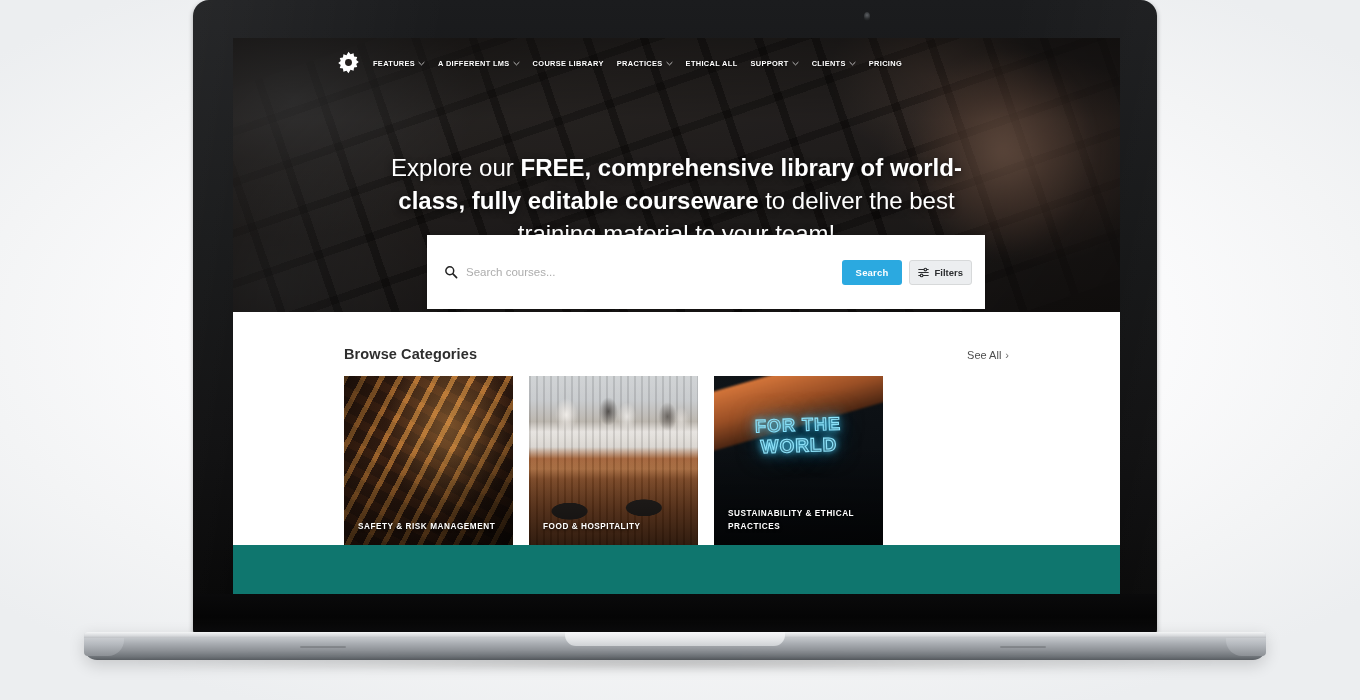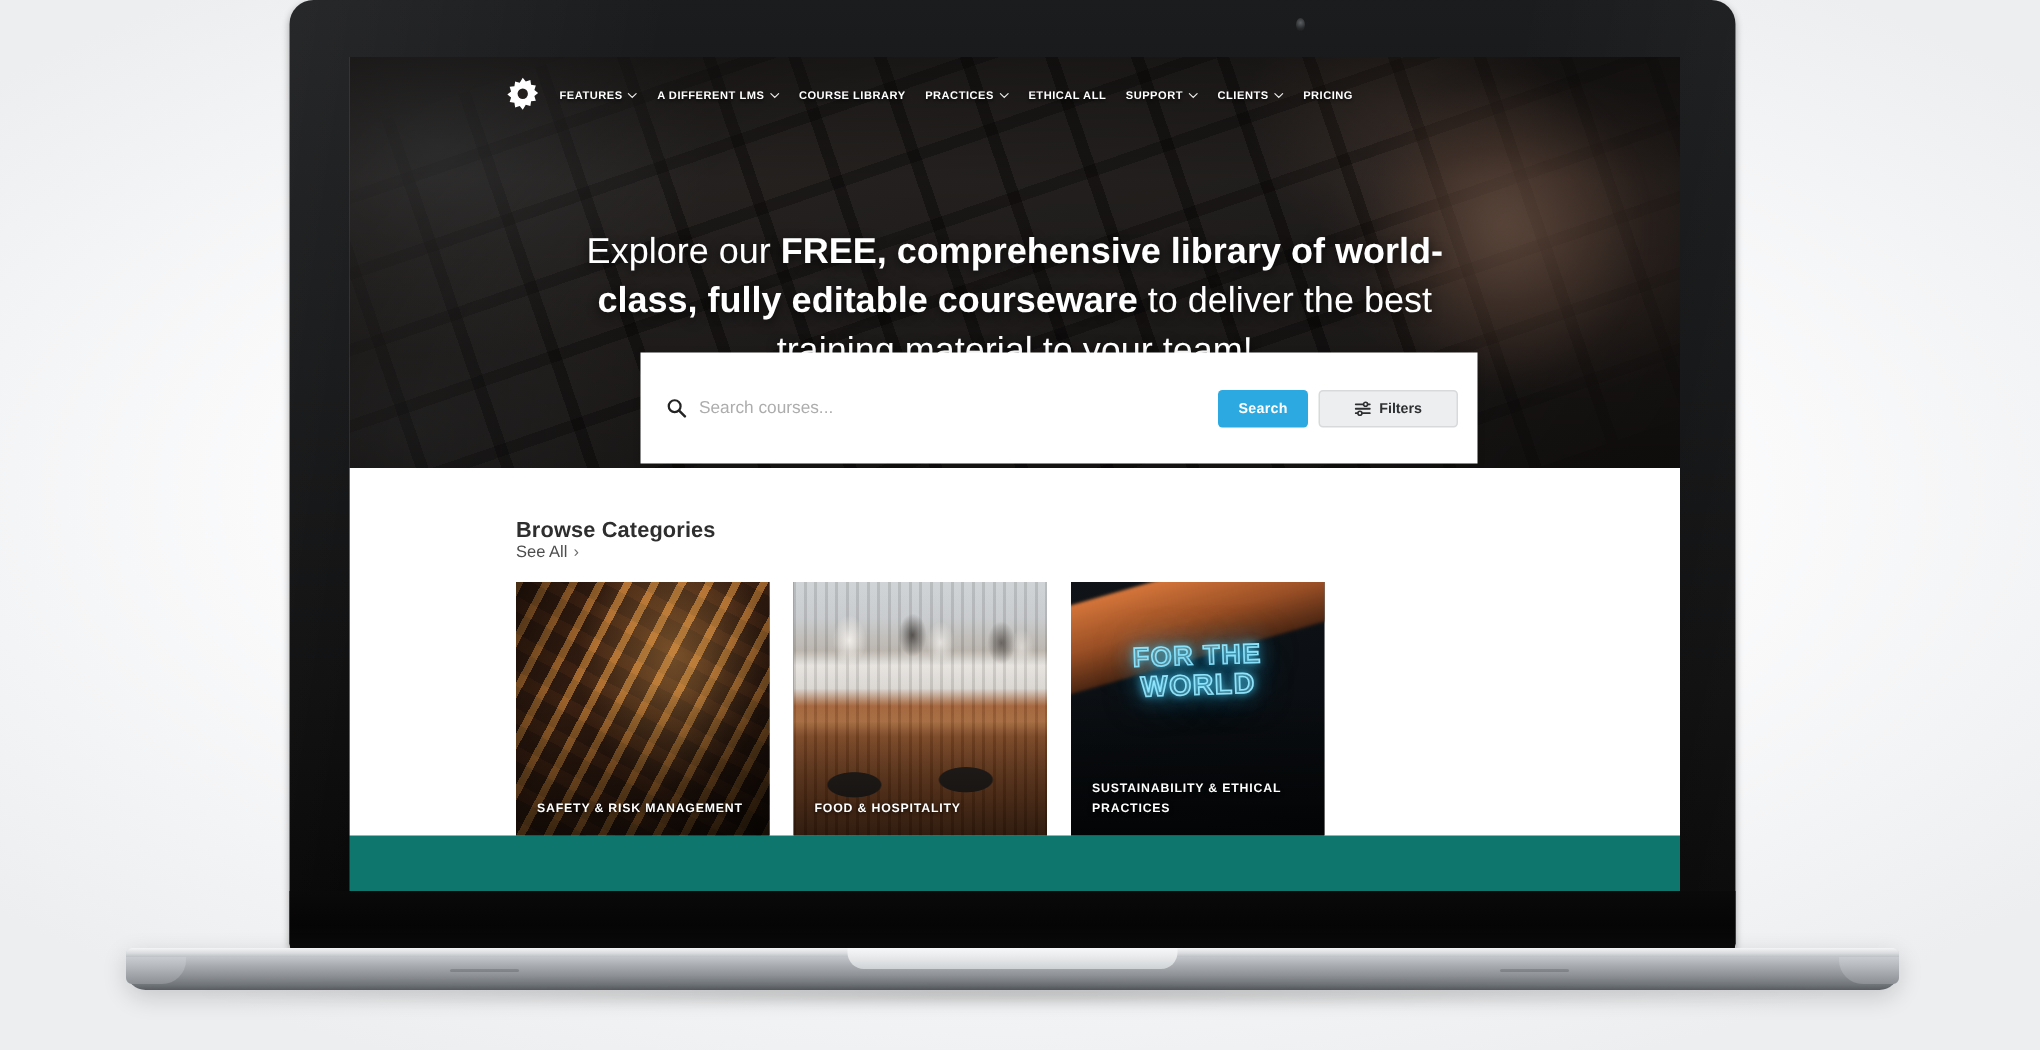--- a/index.html
+++ b/index.html
@@ -123,31 +123,31 @@
     font-family:"Liberation Sans", sans-serif;
     font-size:11.5px; color:#3a3a3a;
   }
   .search-input::placeholder{ color:#adadad; }
   .btn-search{
     flex:0 0 auto; height:25px; padding:0 14px; border:0; border-radius:3px;
     background:#2BA9E0; color:#fff; font-size:9.5px; font-weight:bold;
     font-family:"Liberation Sans", sans-serif; cursor:pointer; letter-spacing:.2px;
   }
   .btn-filters{
-    flex:0 0 auto; height:25px; padding:0 23px; margin-left:7px;
+    flex:0 0 auto; height:25px; padding:0 8px; margin-left:7px;
     border:1px solid #d7d9da; border-radius:3px;
     background:#eceef0; color:#2d2f31; font-size:9.5px; font-weight:bold;
     font-family:"Liberation Sans", sans-serif; cursor:pointer;
     display:flex; align-items:center; gap:5px;
   }
   .filters-ico{ width:11px; height:11px; }
 
   
   .content{ position:relative; width:887px; background:#fff; padding:34px 111px 0 111px; }
-  .section-head{ display:flex; align-items:baseline; justify-content:space-between; margin-bottom:14px;flex-direction:column; }
+  .section-head{ display:flex; align-items:baseline; justify-content:space-between; margin-bottom:14px; }
   .section-title{ font-size:14.5px; font-weight:bold; color:#2e2e2e; letter-spacing:.1px; }
   .see-all{ font-size:11px; color:#4d4d4d; cursor:pointer; display:flex; align-items:center; gap:4px;text-align:right; }
   .see-all .chev{ font-size:11px; color:#6b6b6b; }
 
   .cards{ display:flex; gap:16px; }
   .card{
     position:relative; width:169px; height:169px; overflow:hidden;
     cursor:pointer; background:#3a3a3a;
   }
   .card-photo{ position:absolute; inset:0; }

